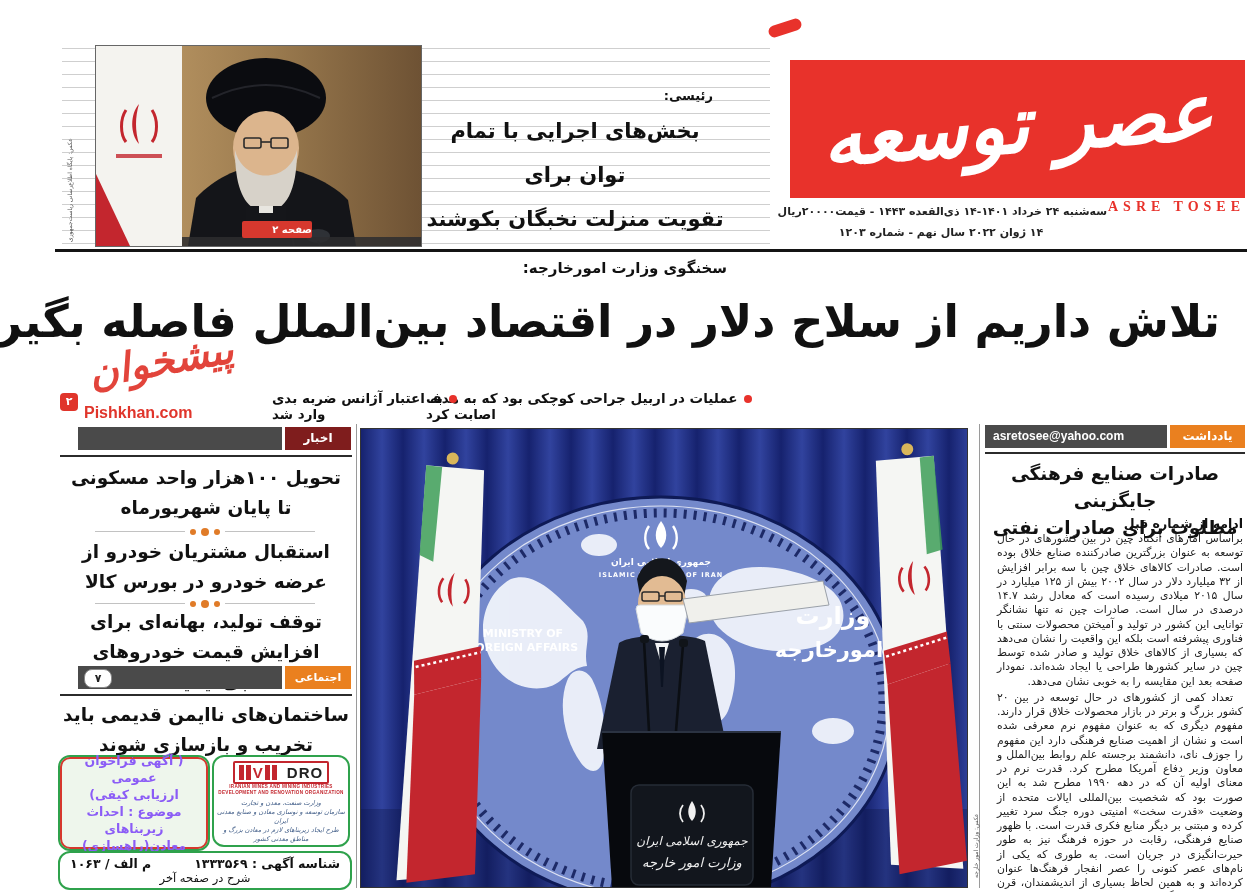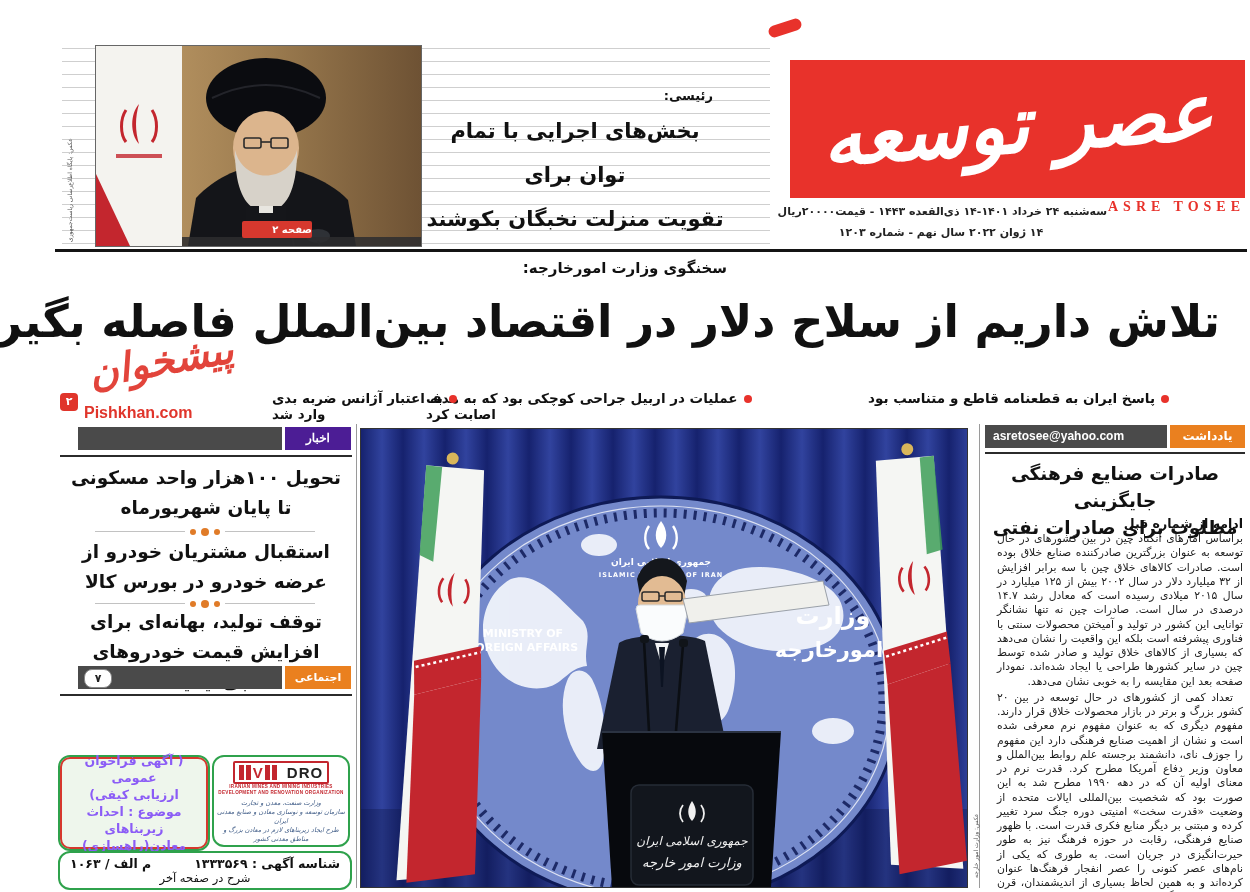--- a/index.html
+++ b/index.html
@@ -38,21 +38,21 @@
              font-family:"Liberation Sans",sans-serif;}
   .wm-badge{left:60px;top:393px;width:18px;height:18px;background:#e0352b;color:#fff;border-radius:4px;
             font-size:11px;font-weight:bold;text-align:center;line-height:18px;z-index:5;}
   
   .subhead{top:390px;font-size:13.5px;font-weight:bold;direction:rtl;text-align:left;z-index:4;}
   .dot{display:inline-block;width:8px;height:8px;border-radius:50%;background:#e8322b;margin-left:6px;vertical-align:middle;}
   
   .vsep{top:424px;width:1px;height:464px;background:#9a9a9a;}
   .bar{height:23px;background:#4a4a4a;}
   .tab{height:23px;color:#fff;font-size:12px;font-weight:bold;text-align:center;line-height:23px;direction:rtl;}
-  .tab-red{background:#4c1d95;font-family:Liberation Serif, serif;}
+  .tab-red{background:#7f1d1d;}
   .tab-orange{background:#ea801f;}
   .thin-rule{height:2px;background:#2b2b2b;}
   .col-item{direction:rtl;text-align:center;font-weight:bold;font-size:18.5px;line-height:30px;}
   .divider{display:flex;align-items:center;justify-content:center;gap:5px;height:9px;}
   .divider .seg{flex:1;height:1px;background:#c2c2c2;}
   .odot{width:6px;height:6px;border-radius:50%;background:#e07b28;}
   .odot.mid{width:8px;height:8px;}
   .badge7{position:absolute;left:6px;top:3px;width:26px;height:17px;background:#fff;border:1px solid #888;
           border-radius:8px;font-size:11px;font-weight:bold;text-align:center;line-height:17px;color:#222;}
   .email{color:#fff;font-size:12px;font-weight:bold;line-height:23px;padding-left:8px;font-family:"Liberation Sans",sans-serif;}
@@ -145,23 +145,20 @@
 
   <div class="abs top-rule"></div>
 
   <div class="abs kicker">سخنگوی وزارت امورخارجه:</div>
   <h1 class="abs main-head" style="margin:0;">تلاش داریم از سلاح دلار در اقتصاد بین‌الملل فاصله بگیریم</h1>
 
   <div class="abs wm-script">پیشخوان</div>
   <div class="abs wm-domain">Pishkhan.com</div>
   <div class="abs wm-badge">۲</div>
 
-  <div class="abs subhead" style="left:868px;width:324px;">
-    <span class="dot"></span><span>پاسخ ایران به قطعنامه قاطع و متناسب بود</span>
-  </div>
   <div class="abs subhead" style="left:426px;width:348px;">
     <span class="dot"></span><span>عملیات در اربیل جراحی کوچکی بود که به هدف اصابت کرد</span>
   </div>
   <div class="abs subhead" style="left:272px;width:190px;">
     <span class="dot"></span><span>به اعتبار آژانس ضربه بدی وارد شد</span>
   </div>
 
   <div class="abs vsep" style="left:356px;"></div>
   <div class="abs vsep" style="left:979px;"></div>
 
@@ -194,20 +191,24 @@
   <div class="abs col-item" style="left:62px;top:607px;width:288px;">
     <div>توقف تولید، بهانه‌ای برای</div>
     <div>افزایش قیمت خودروهای بی‌کیفیت</div>
   </div>
 
   <div class="abs bar" style="left:78px;top:666px;width:204px;">
     <div class="badge7">۷</div>
   </div>
   <div class="abs tab tab-orange" style="left:285px;top:666px;width:66px;font-size:11px;">اجتماعی</div>
   <div class="abs thin-rule" style="left:60px;top:694px;width:292px;"></div>
+  <div class="abs col-item" style="left:62px;top:700px;width:288px;">
+    <div>ساختمان‌های ناایمن قدیمی باید</div>
+    <div>تخریب و بازسازی شوند</div>
+  </div>
 
   <div class="abs ad">
     <div class="ad-cell ad-left">
       <div>( آگهی فراخوان عمومی</div>
       <div>ارزیابی کیفی)</div>
       <div>موضوع : احداث زیربناهای</div>
       <div>معادن(راهسازی)</div>
     </div>
     <div class="ad-cell ad-right">
       <div class="imidro">

